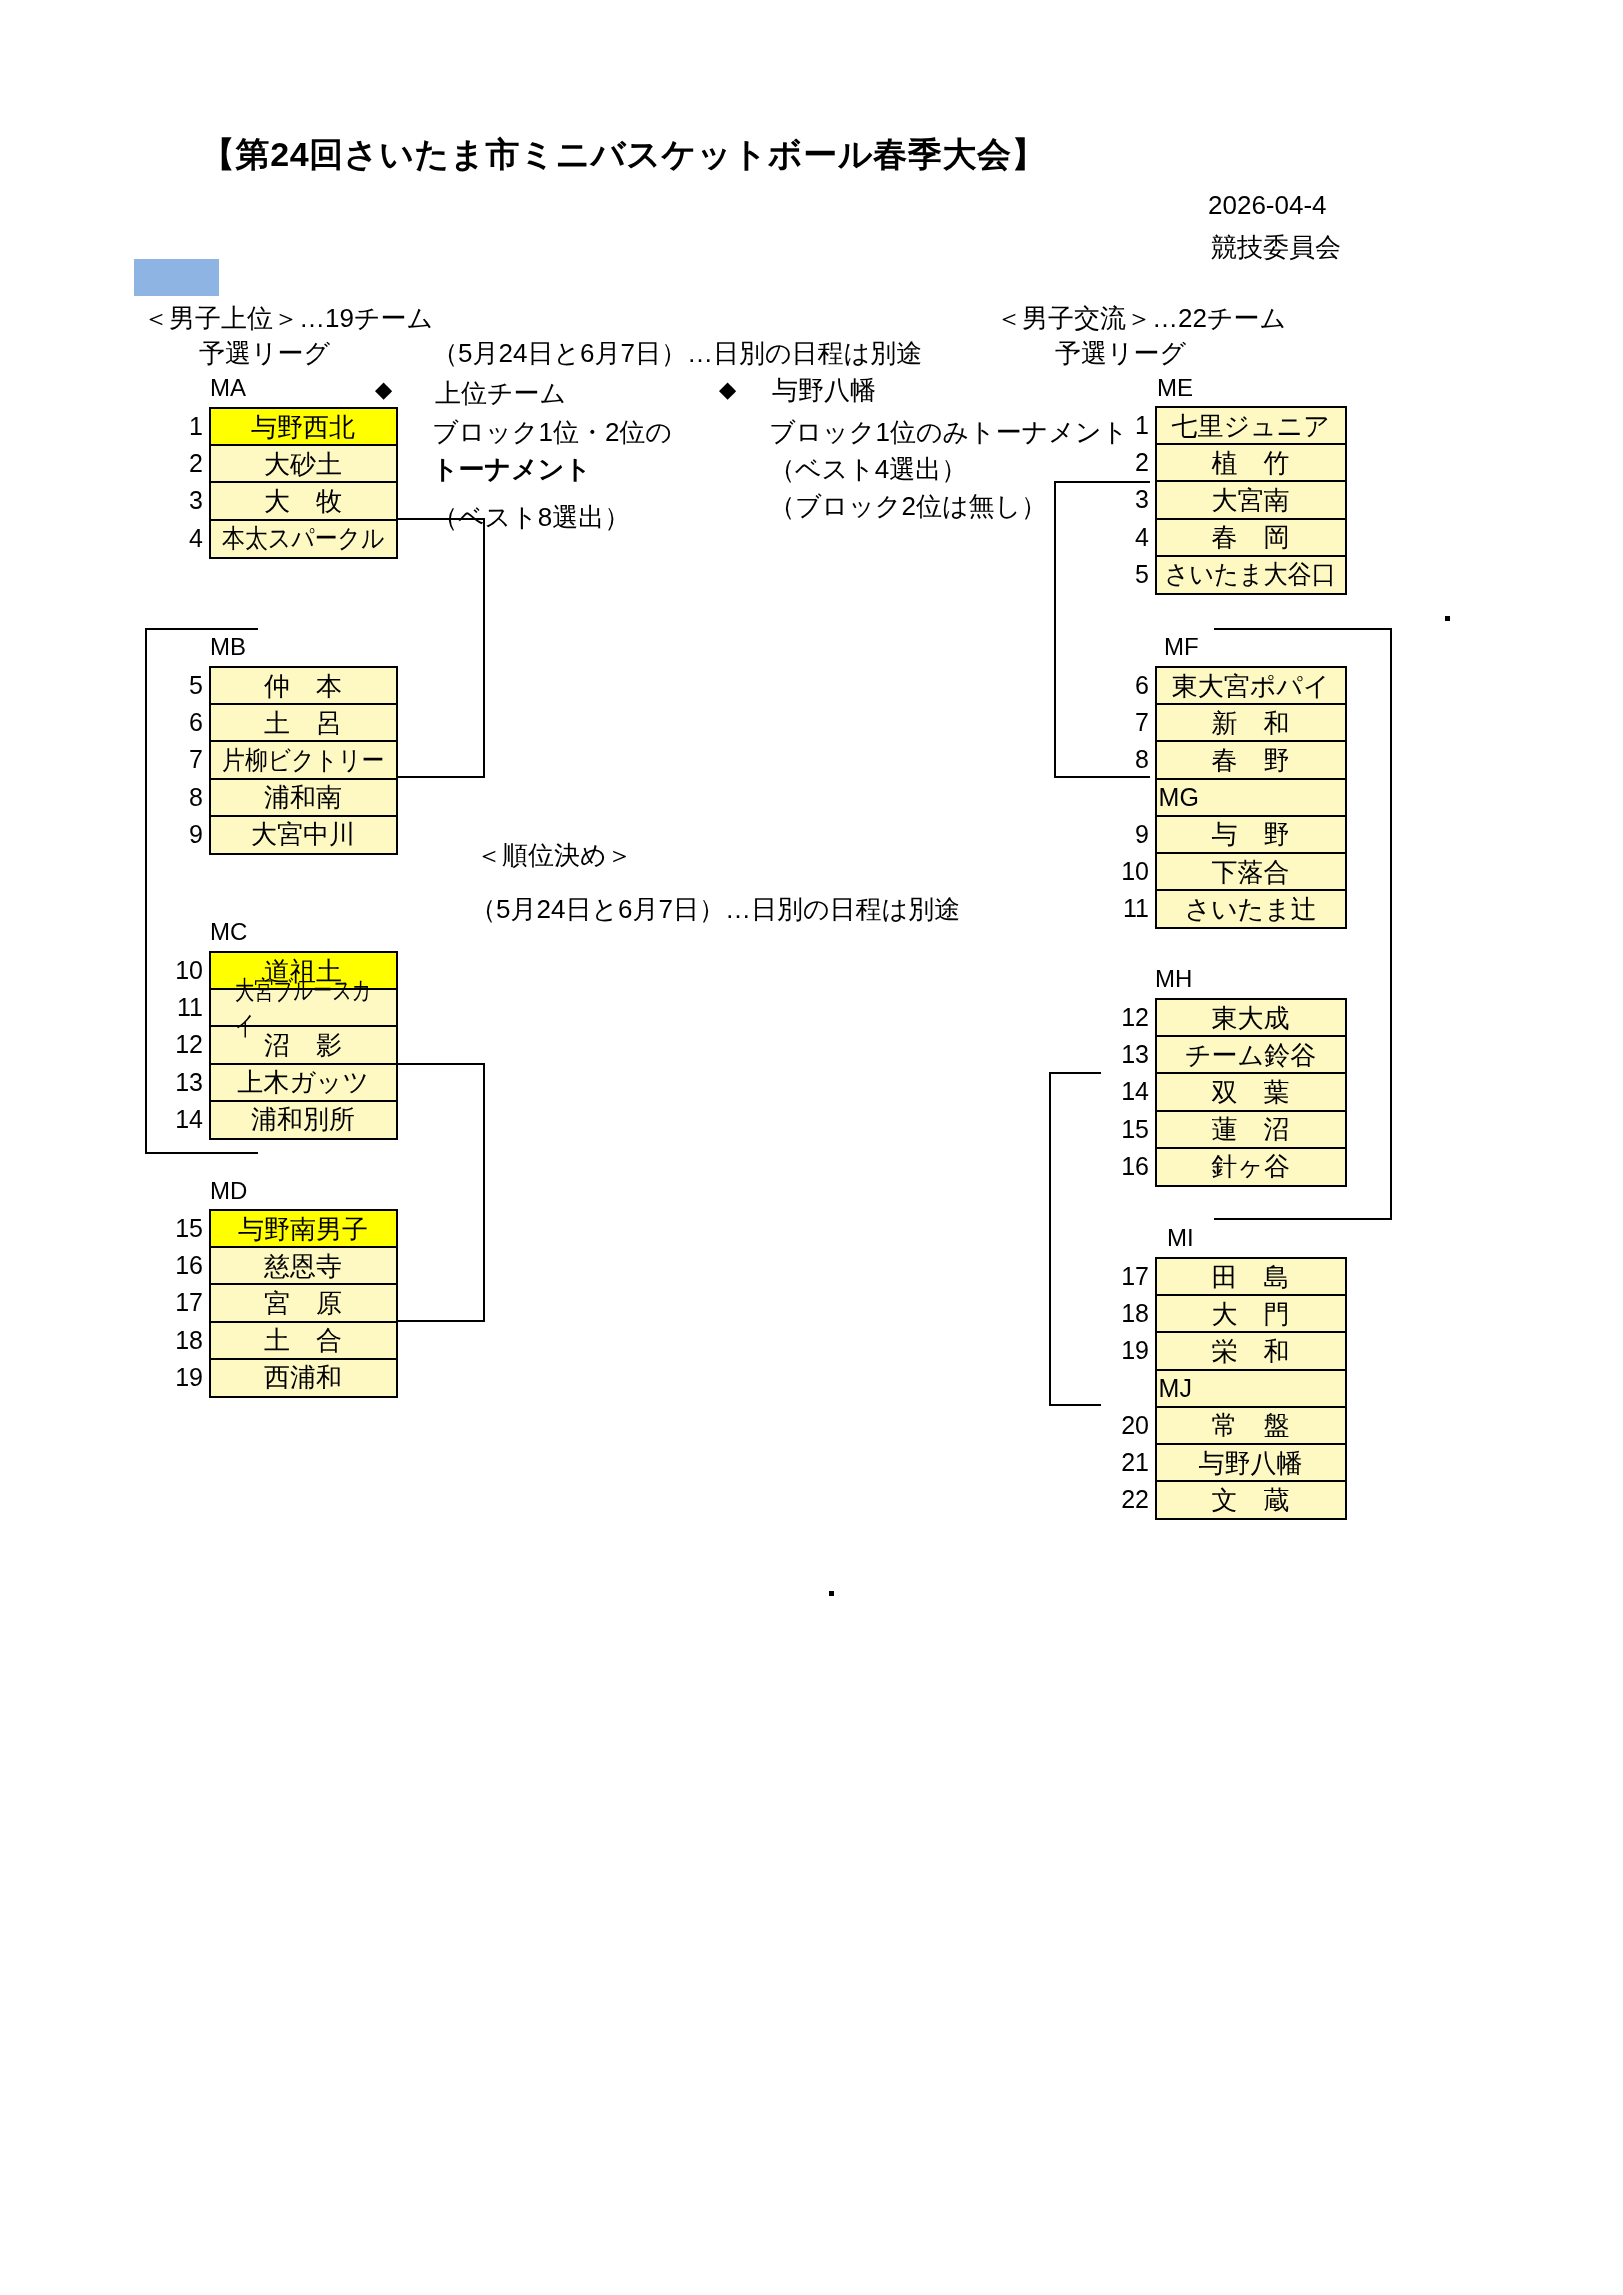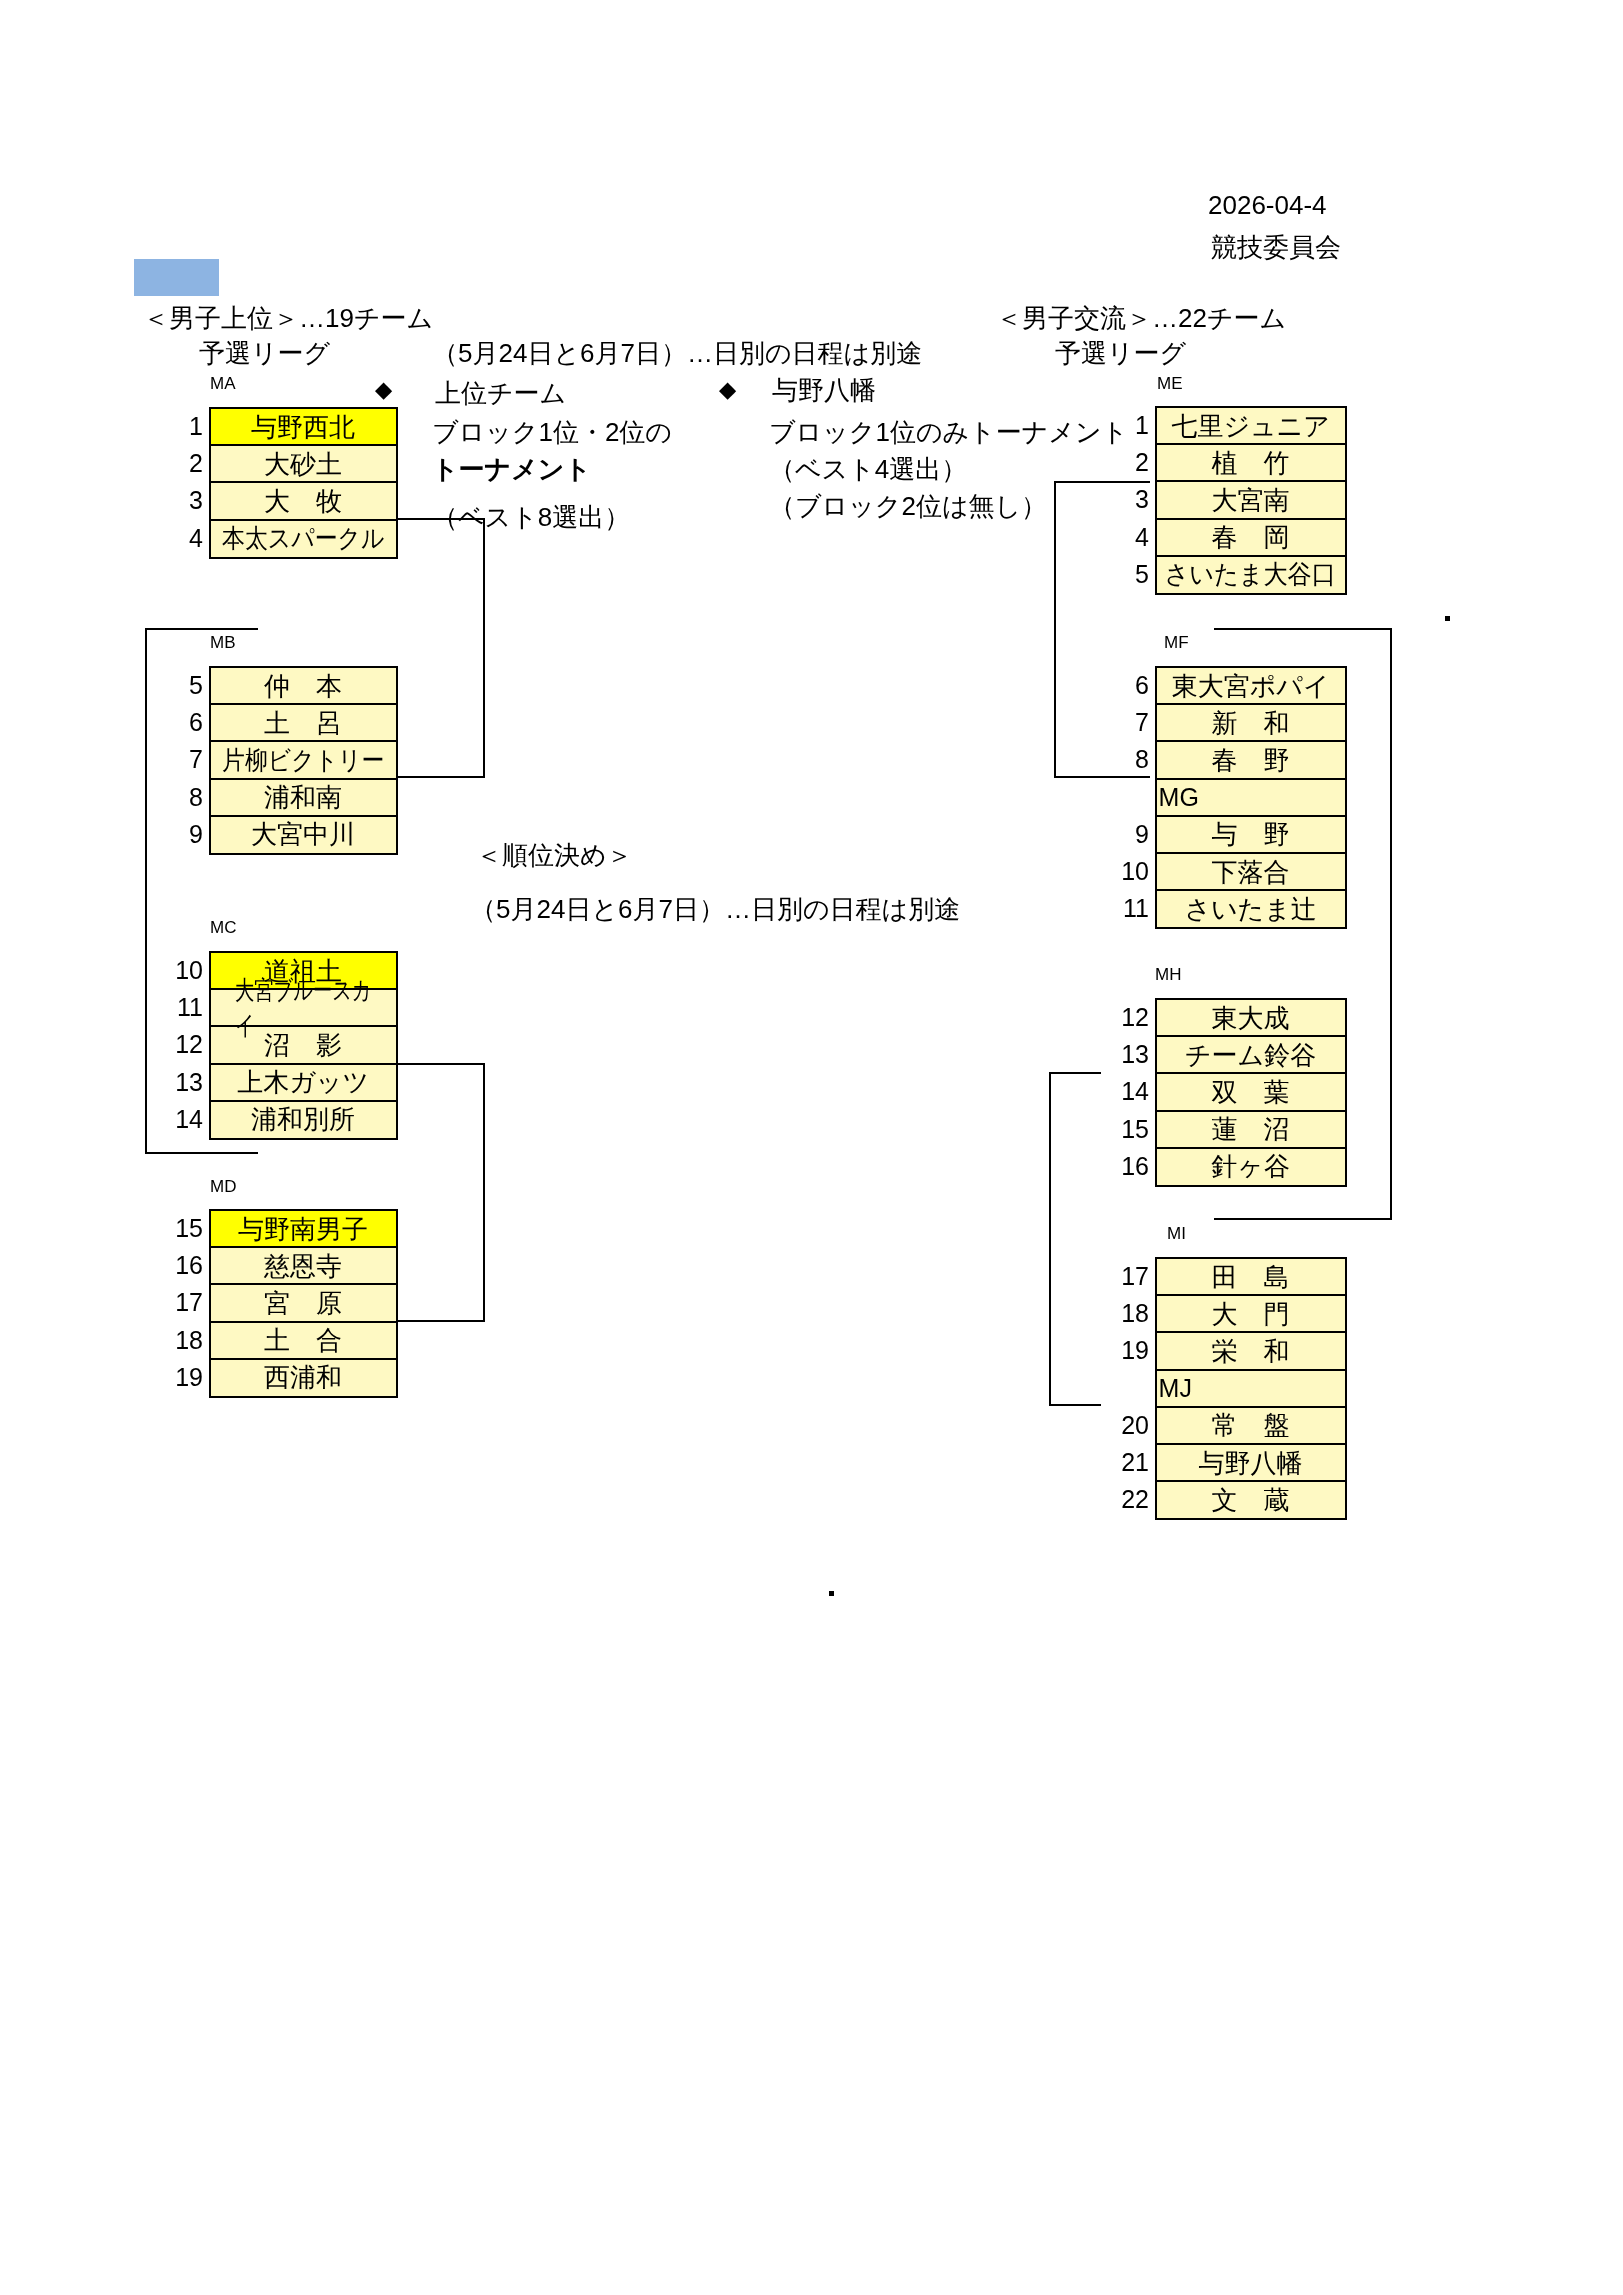--- a/index.html
+++ b/index.html
@@ -33,36 +33,37 @@
     display:flex;align-items:center;justify-content:center;
     font-size:26px;overflow:visible;
   }
   .lcol .cell{width:189px;}
   .rcol .cell{width:192px;}
   .cell.hl{background:var(--highlight);}
   .cell.label-cell{justify-content:flex-start;padding-left:2px;font-size:25px;}
   .squeeze{transform:scaleX(0.88);}
   .squeeze8{transform:scaleX(0.74);}
   .squeeze-sm{transform:scaleX(0.93);}
-  .block-label{position:absolute;font-size:17px;}
+  .block-label{position:absolute;font-size:24px;}
   
   .bracket{position:absolute;box-sizing:border-box;border-color:var(--line);border-style:solid;border-width:0;}
   .br-ab   {left:372px; top:518px;  width:113px;height:260px; border-top-width:2.8px;border-right-width:2.8px;border-bottom-width:2.8px;}
   .br-cd   {left:372px; top:1063px; width:113px;height:259px; border-top-width:2.8px;border-right-width:2.8px;border-bottom-width:2.8px;}
   .br-left {left:145px; top:628px; width:113px;height:526px; border-top-width:2.8px;border-left-width:2.8px;border-bottom-width:2.8px;}
   .br-ef   {left:1054px;top:481px;  width:96px;height:297px; border-top-width:2.8px;border-left-width:2.8px;border-bottom-width:2.8px;}
   .br-right{left:1214px;top:628px; width:178px;height:592px;border-top-width:2.8px;border-right-width:2.8px;border-bottom-width:2.8px;}
   .br-hj   {left:1049px;top:1072px; width:52px; height:334px; border-top-width:2.8px;border-left-width:2.8px;border-bottom-width:2.8px;}
   .dot{position:absolute;width:4.5px;height:4.5px;background:var(--line);}
 </style>
 </head>
 <body>
 
 <div class="page">
 
+  <div class="abs title" style="left:201px;top:132px;">【第24回さいたま市ミニバスケットボール春季大会】</div>
   <div class="abs h46" style="left:1208px;top:190px;">2026-04-4</div>
   <div class="abs h46" style="left:1211px;top:230px;">競技委員会</div>
   <div class="accent-box" style="left:134px;top:259px;width:85px;height:37px;"></div>
 
   <div class="abs h46" style="left:143px;top:301px;">＜男子上位＞…19チーム</div>
   <div class="abs h46" style="left:996px;top:301px;">＜男子交流＞…22チーム</div>
   <div class="abs h46" style="left:199px;top:336px;">予選リーグ</div>
   <div class="abs h46" style="left:432px;top:336px;">（5月24日と6月7日）…日別の日程は別途</div>
   <div class="abs h46" style="left:1055px;top:336px;">予選リーグ</div>
 

